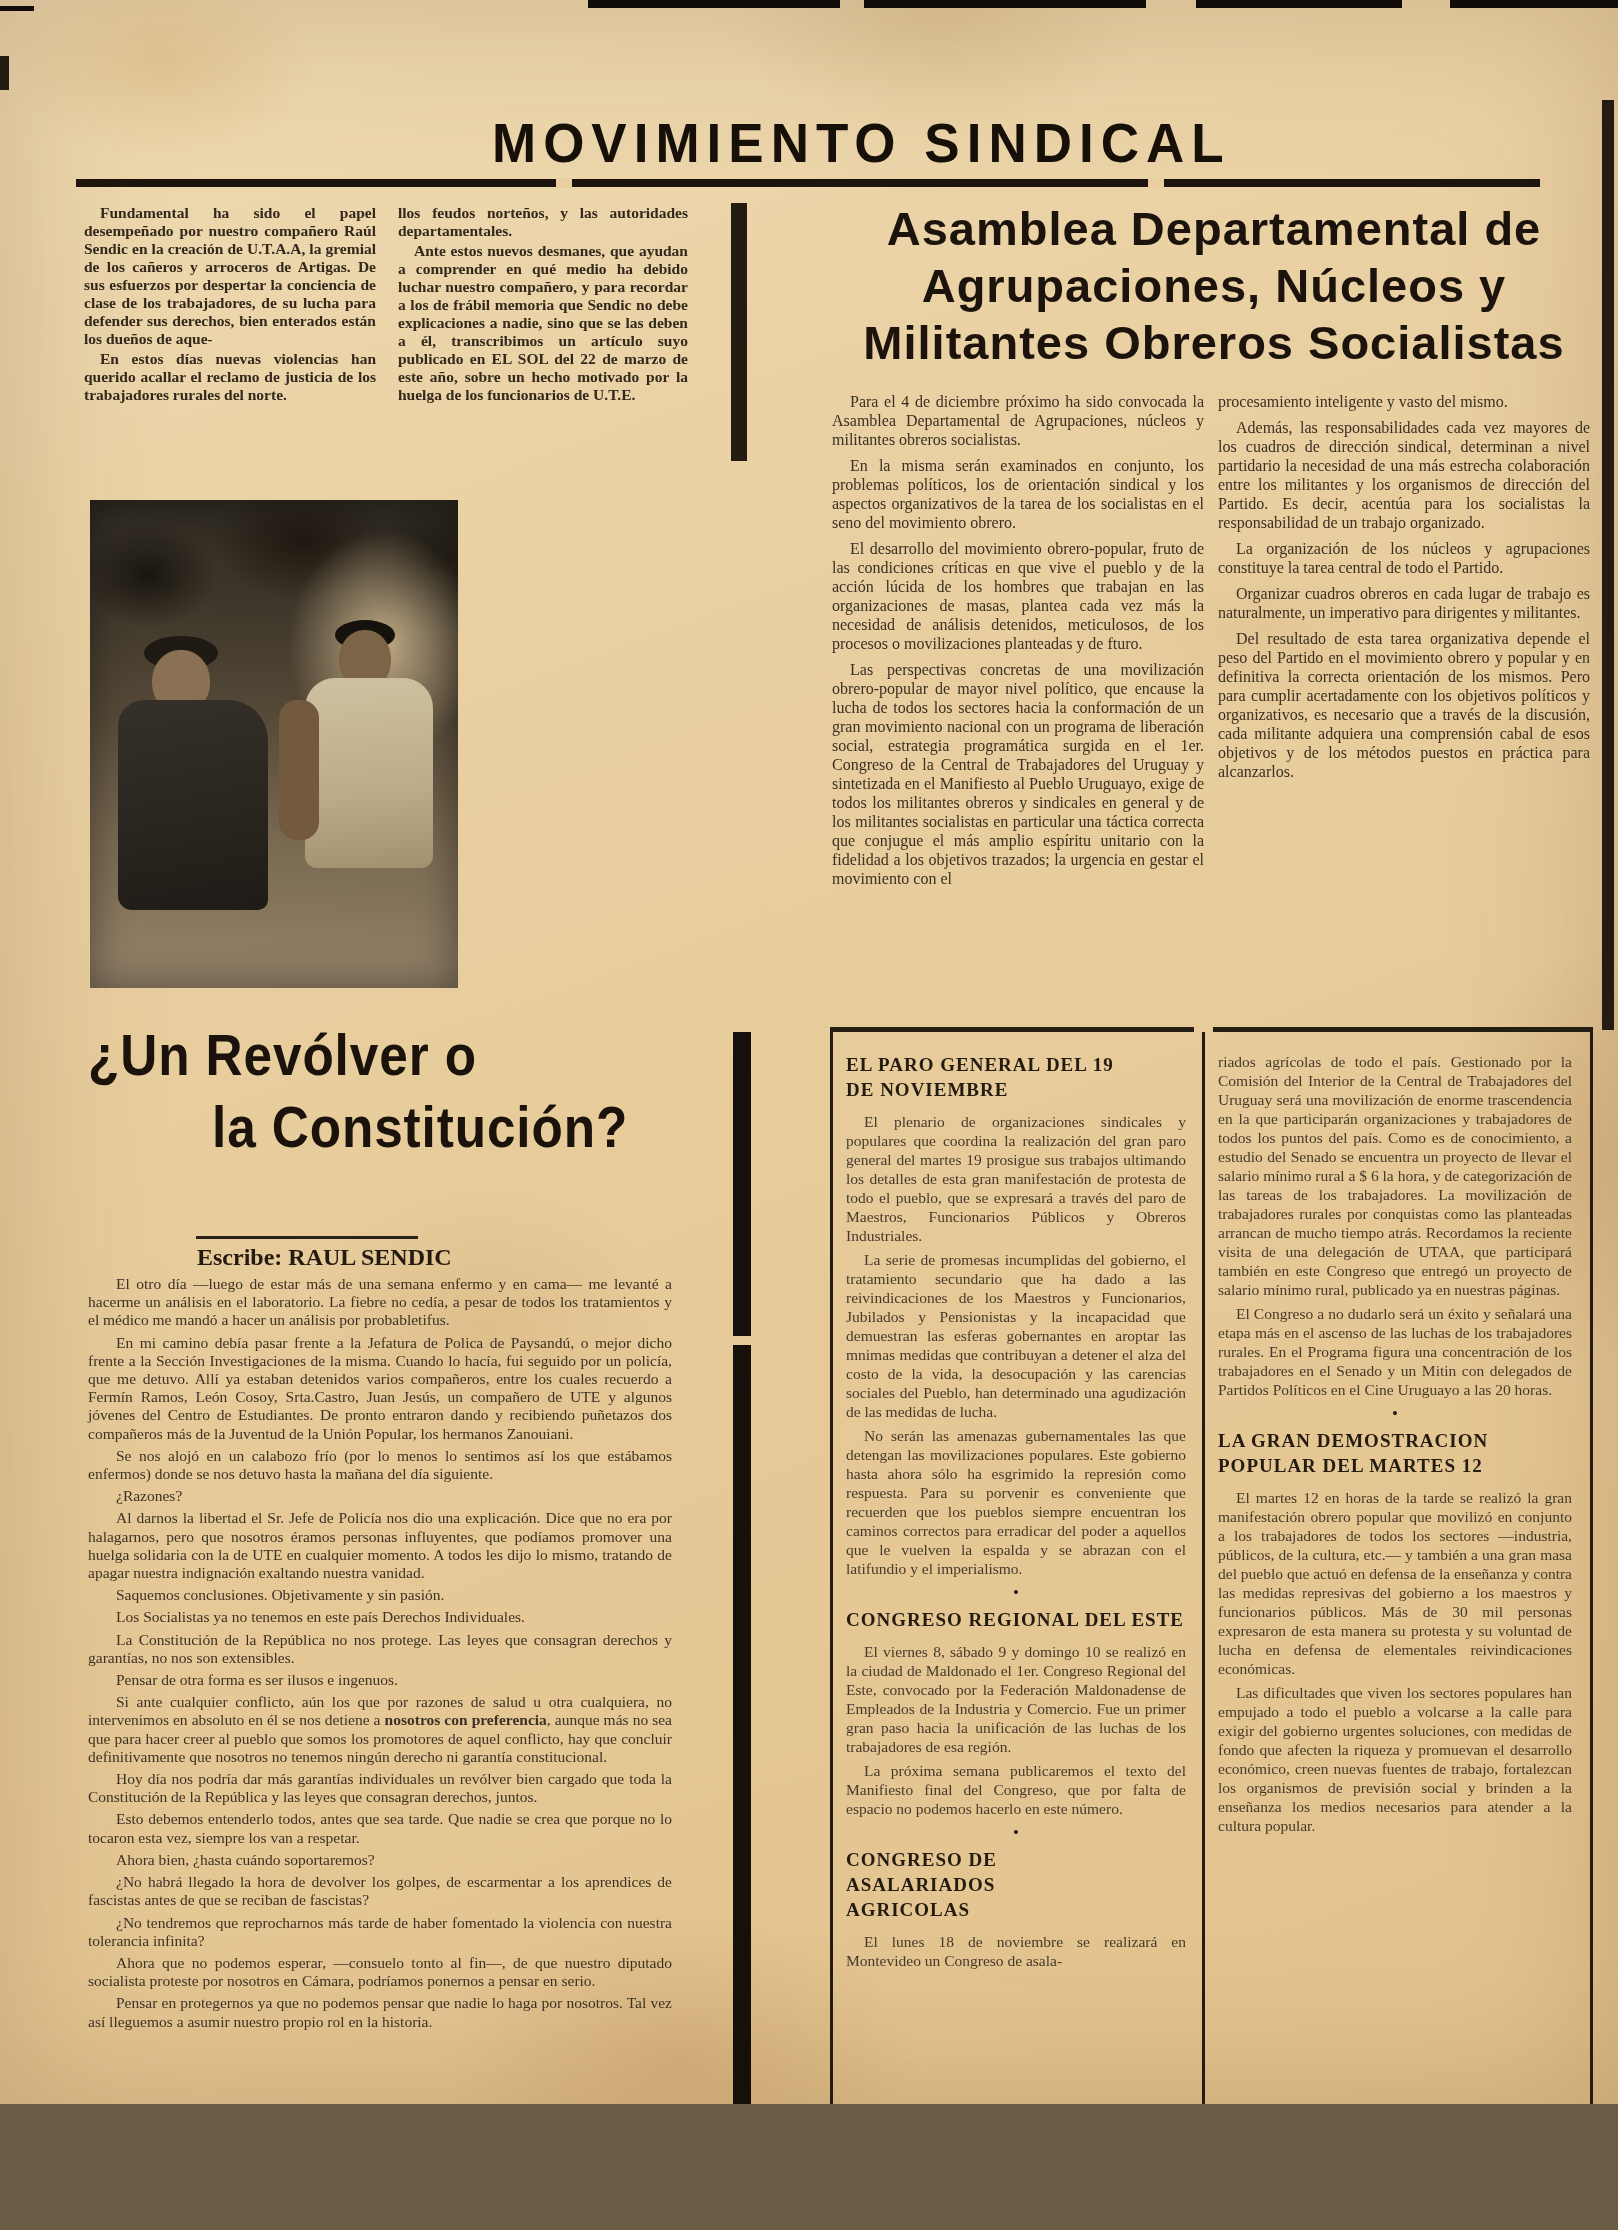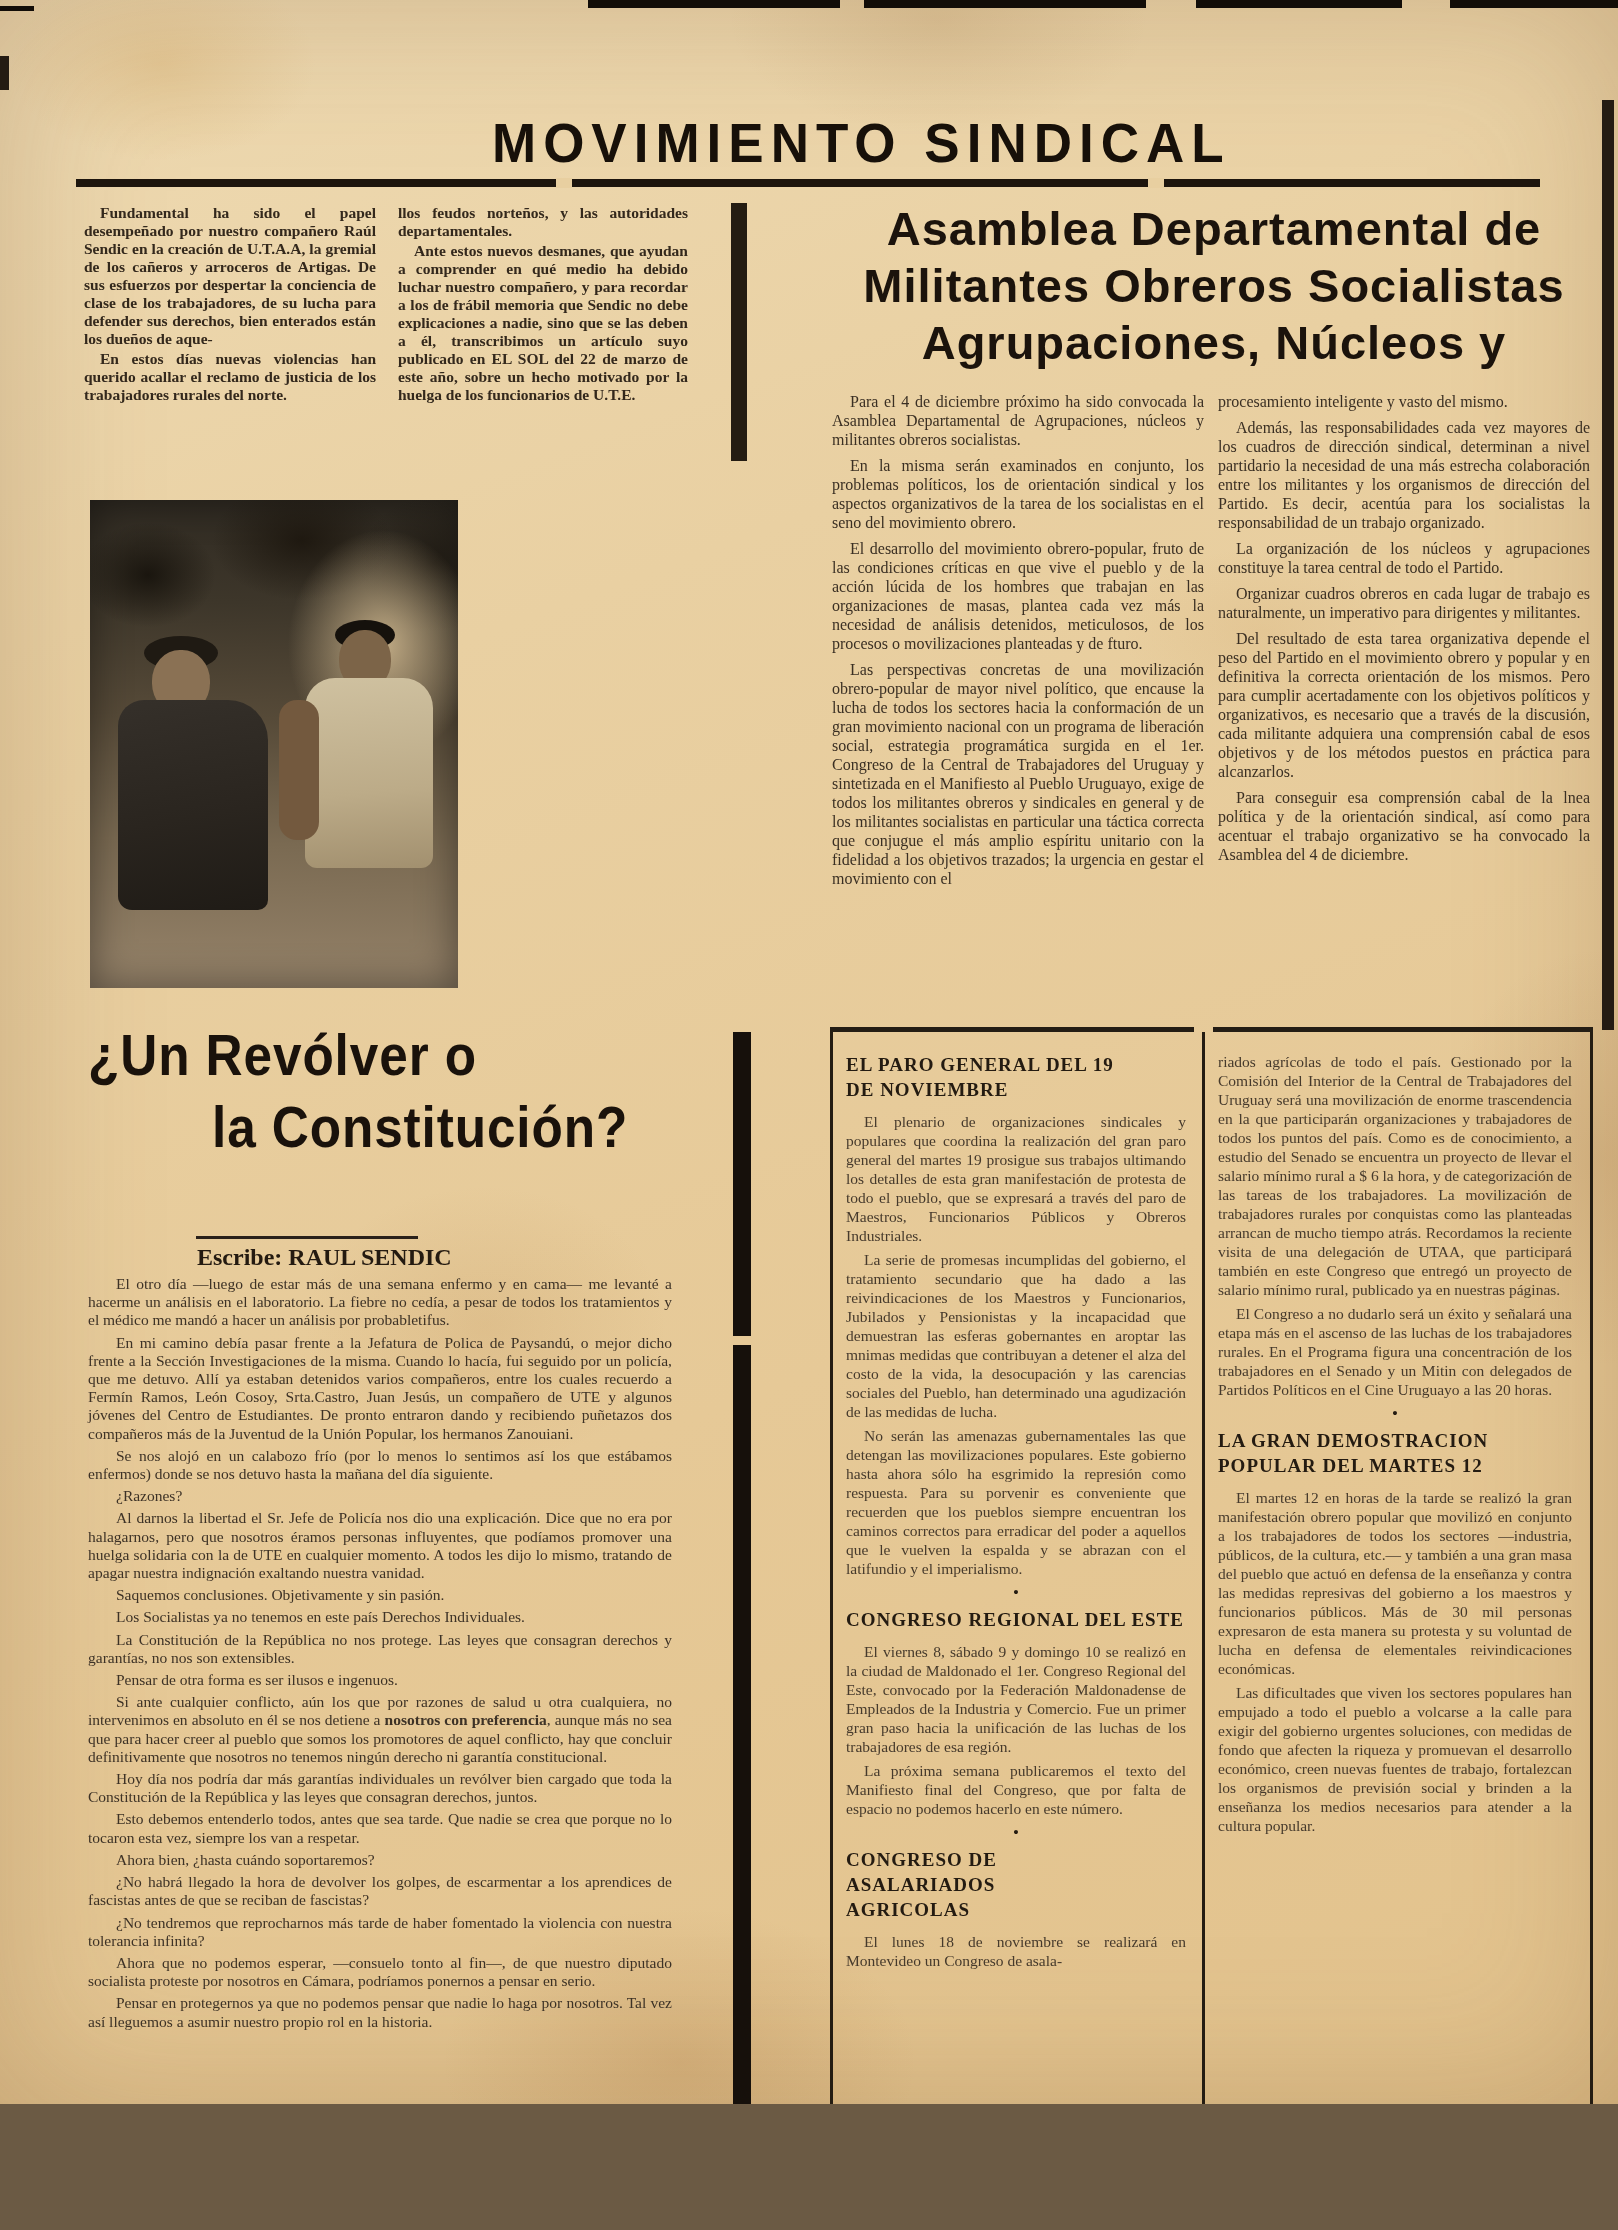--- a/index.html
+++ b/index.html
@@ -101,36 +101,35 @@
   <div class="abs intro" style="left:398px;top:204px;width:290px;">
     <p class="noind">llos feudos norteños, y las autoridades departamentales.</p>
     <p>Ante estos nuevos desmanes, que ayudan a comprender en qué medio ha debido luchar nuestro compañero, y para recordar a los de frábil memoria que Sendic no debe explicaciones a nadie, sino que se las deben a él, transcribimos un artículo suyo publicado en EL SOL del 22 de marzo de este año, sobre un hecho motivado por la huelga de los funcionarios de U.T.E.</p>
   </div>
 
   <div class="abs vline" style="left:731px;top:203px;width:16px;height:258px;"></div>
   <div class="abs vline" style="left:1602px;top:100px;width:12px;height:930px;"></div>
 
   <div class="abs as-head">
     <div>Asamblea Departamental de</div>
+    <div>Agrupaciones, Núcleos y</div>
     <div>Militantes Obreros Socialistas</div>
-    <div>Agrupaciones, Núcleos y</div>
   </div>
   <div class="abs as-col" style="left:832px;top:392px;width:372px;">
     <p>Para el 4 de diciembre próximo ha sido convocada la Asamblea Departamental de Agrupaciones, núcleos y militantes obreros socialistas.</p>
     <p>En la misma serán examinados en conjunto, los problemas políticos, los de orientación sindical y los aspectos organizativos de la tarea de los socialistas en el seno del movimiento obrero.</p>
     <p>El desarrollo del movimiento obrero-popular, fruto de las condiciones críticas en que vive el pueblo y de la acción lúcida de los hombres que trabajan en las organizaciones de masas, plantea cada vez más la necesidad de análisis detenidos, meticulosos, de los procesos o movilizaciones planteadas y de fturo.</p>
     <p>Las perspectivas concretas de una movilización obrero-popular de mayor nivel político, que encause la lucha de todos los sectores hacia la conformación de un gran movimiento nacional con un programa de liberación social, estrategia programática surgida en el 1er. Congreso de la Central de Trabajadores del Uruguay y sintetizada en el Manifiesto al Pueblo Uruguayo, exige de todos los militantes obreros y sindicales en general y de los militantes socialistas en particular una táctica correcta que conjugue el más amplio espíritu unitario con la fidelidad a los objetivos trazados; la urgencia en gestar el movimiento con el</p>
   </div>
   <div class="abs as-col" style="left:1218px;top:392px;width:372px;">
     <p class="noind">procesamiento inteligente y vasto del mismo.</p>
     <p>Además, las responsabilidades cada vez mayores de los cuadros de dirección sindical, determinan a nivel partidario la necesidad de una más estrecha colaboración entre los militantes y los organismos de dirección del Partido. Es decir, acentúa para los socialistas la responsabilidad de un trabajo organizado.</p>
     <p>La organización de los núcleos y agrupaciones constituye la tarea central de todo el Partido.</p>
     <p>Organizar cuadros obreros en cada lugar de trabajo es naturalmente, un imperativo para dirigentes y militantes.</p>
     <p>Del resultado de esta tarea organizativa depende el peso del Partido en el movimiento obrero y popular y en definitiva la correcta orientación de los mismos. Pero para cumplir acertadamente con los objetivos políticos y organizativos, es necesario que a través de la discusión, cada militante adquiera una comprensión cabal de esos objetivos y de los métodos puestos en práctica para alcanzarlos.</p>
-    <p>Para conseguir esa comprensión cabal de la lnea política y de la orientación sindical, así como para acentuar el trabajo organizativo se ha convocado la Asamblea del 4 de diciembre.</p>
   </div>
 
   <div class="abs photo">
     <div class="ph-foliage"></div>
     <div class="ph-light"></div>
     <div class="man" style="left:28px;top:150px;width:160px;height:300px;">
       <div class="beret"></div>
       <div class="head-l"></div>
       <div class="body-l"></div>
     </div>

